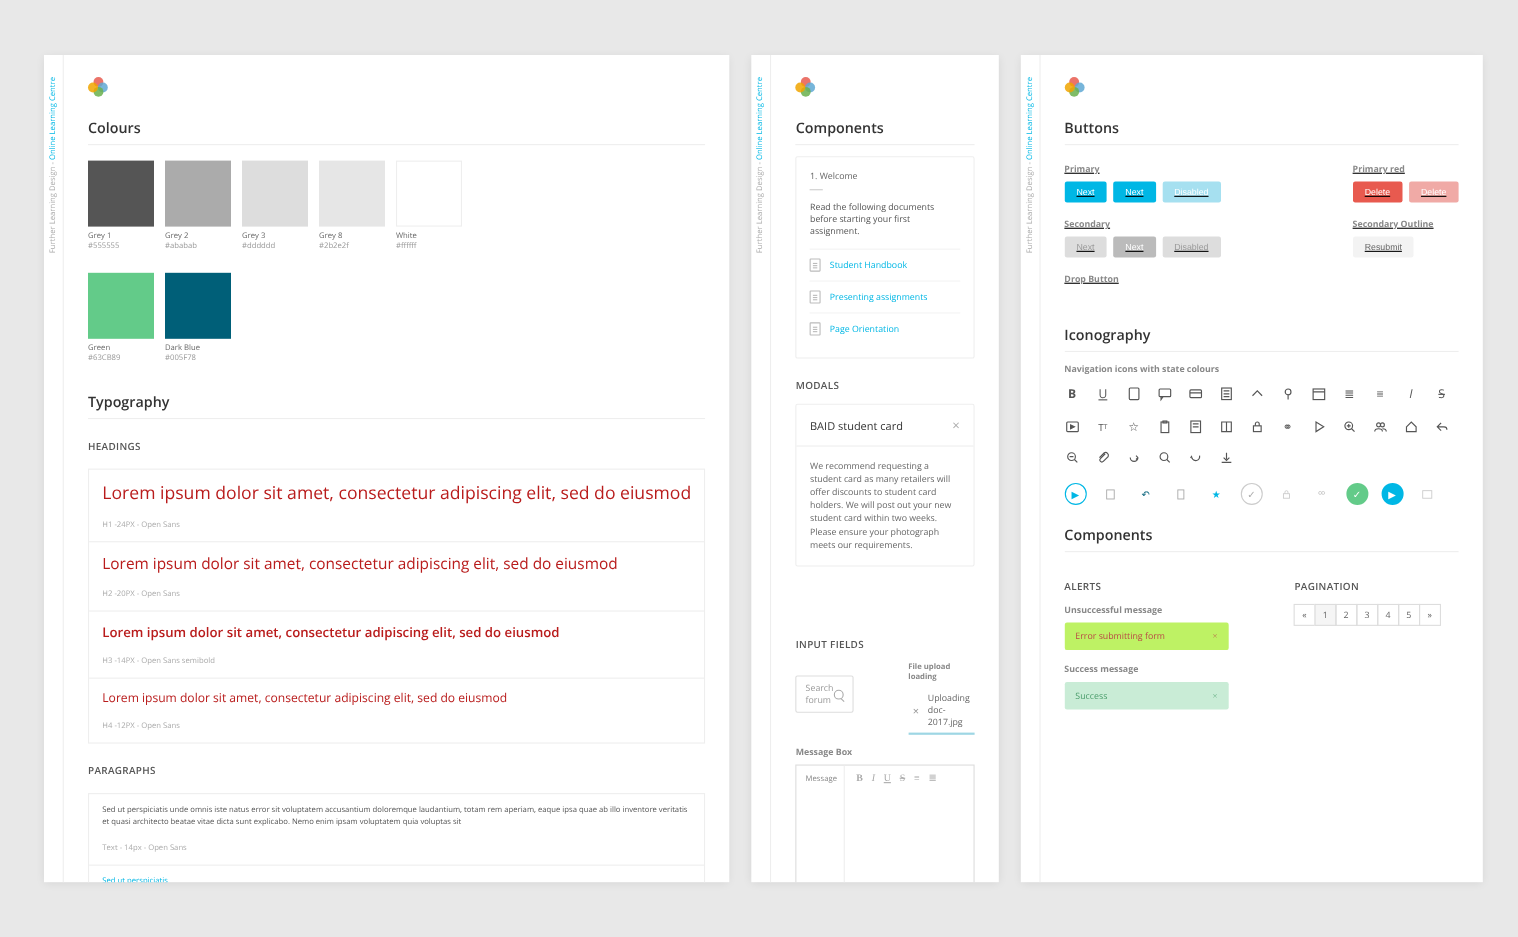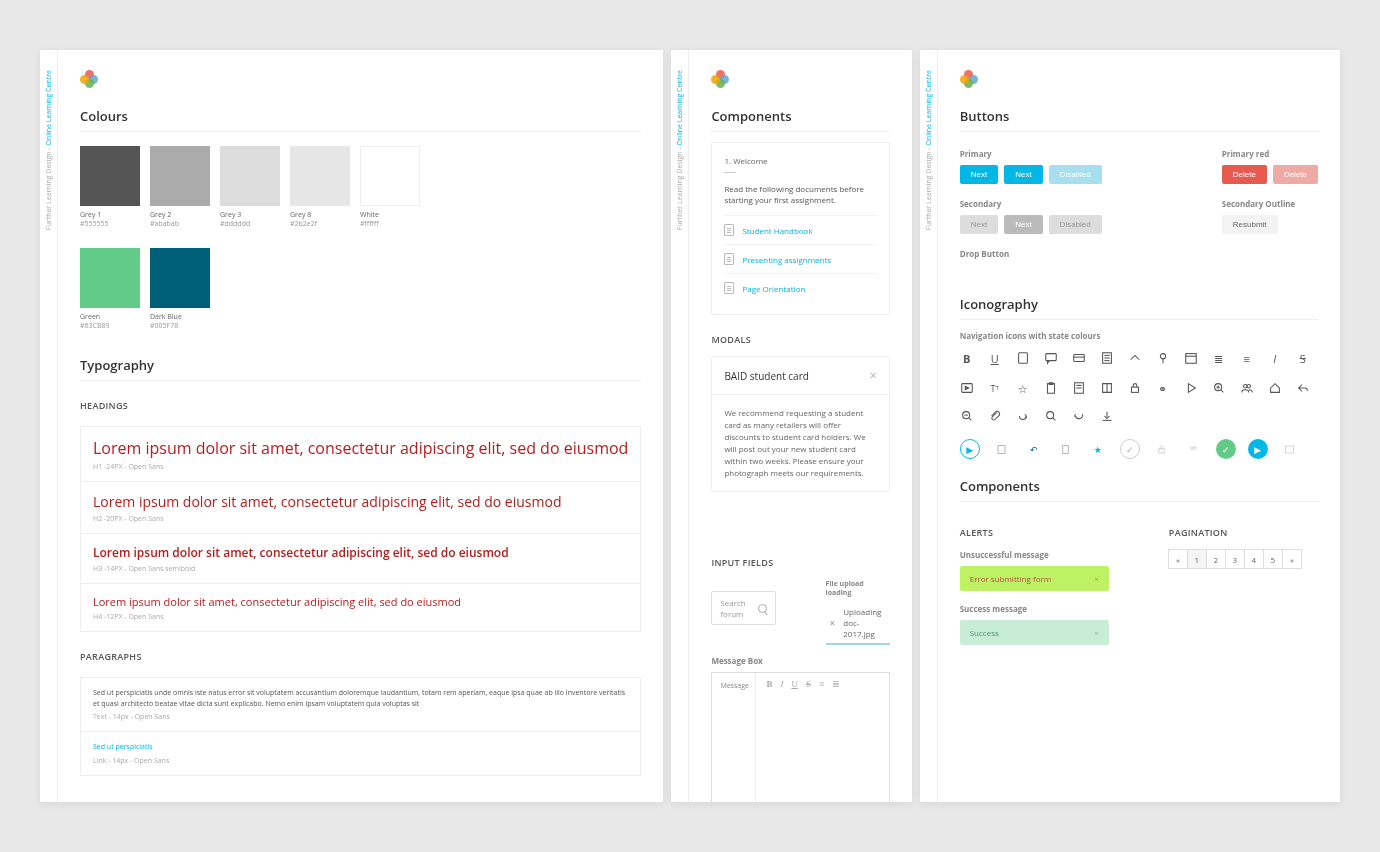--- a/index.html
+++ b/index.html
@@ -1,17 +1,17 @@
 <!DOCTYPE html>
 <html><head>
 <meta charset="utf-8">
 <style>
 * { box-sizing: border-box; margin: 0; padding: 0; }
 body { font-family: 'Open Sans', -apple-system, sans-serif; background: #e8e8e8; width: 1380px; height: 852px; overflow: hidden; }
-.canvas { display: flex; gap: 8px; padding: 50px 40px; height: 100%; }
+.canvas { display: flex; gap: 20px; padding: 50px 40px; height: 100%; }
 .panel-wrap { display: flex; flex: 1; background: #fff; box-shadow: 0 2px 8px rgba(0,0,0,0.08); }
 .sidebar { width: 18px; display: flex; flex-direction: column; align-items: center; padding-top: 20px; border-right: 1px solid #eee; }
 .sidebar-text { writing-mode: vertical-rl; transform: rotate(180deg); font-size: 7px; color: #aaa; white-space: nowrap; }
 .sidebar-text .brand { color: #00b7e5; }
 .panel { flex: 1; padding: 20px 22px; overflow: hidden; }
 .logo { width: 18px; height: 18px; display: inline-block; position: relative; margin-bottom: 14px; }
 .logo-petal { position: absolute; width: 9px; height: 9px; border-radius: 50%; opacity: 0.85; }
 .lp1 { background: #e85a4f; top: 0; left: 4.5px; }
 .lp2 { background: #5fa8d3; top: 4.5px; left: 9px; }
 .lp3 { background: #6ab04c; top: 9px; left: 4.5px; }
@@ -26,21 +26,21 @@
 .swatch-name { font-size: 7px; color: #666; margin-top: 4px; }
 .swatch-hex { font-size: 7px; color: #999; }
 .typo-block { border: 1px solid #eee; margin-top: 14px; }
 .typo-item { padding: 10px 12px; border-bottom: 1px solid #eee; }
 .typo-item:last-child { border-bottom: none; }
 .typo-text { font-size: 12px; color: #b91c1c; white-space: nowrap; overflow: hidden; }
 .typo-text.h1 { font-size: 16px; font-weight: 400; }
 .typo-text.h2 { font-size: 14px; font-weight: 400; }
 .typo-text.h3 { font-size: 12px; font-weight: 600; }
 .typo-text.h4 { font-size: 11px; font-weight: 400; }
-.typo-meta { font-size: 7px; color: #aaa; margin-top: 3px; }
+.typo-meta { font-size: 7px; color: #aaa; margin-top: 14px; }
 .para { font-size: 7px; color: #555; line-height: 1.5; }
 .para a { color: #00b7e5; text-decoration: none; }
 .doc-card { border: 1px solid #eee; border-radius: 2px; padding: 12px; margin-top: 10px; }
 .doc-step { font-size: 8px; color: #666; margin-bottom: 6px; }
 .doc-line { width: 12px; height: 1px; background: #ccc; margin-bottom: 10px; }
 .doc-intro { font-size: 8px; color: #555; margin-bottom: 10px; }
 .doc-link { display: flex; align-items: center; gap: 8px; font-size: 8px; color: #00b7e5; padding: 8px 0; border-top: 1px solid #f3f3f3; }
 .doc-icon { width: 10px; height: 12px; border: 1px solid #bbb; border-radius: 1px; position: relative; }
 .doc-icon::after { content: ''; position: absolute; top: 3px; left: 2px; right: 2px; height: 1px; background: #bbb; box-shadow: 0 2px 0 #bbb, 0 4px 0 #bbb; }
 .modal { border: 1px solid #eee; border-radius: 2px; margin-top: 10px; }
@@ -54,21 +54,21 @@
 .search-box span:first-child { flex: 1; }
 .search-ico { width: 9px; height: 9px; border: 1px solid #aaa; border-radius: 50%; position: relative; }
 .search-ico::after { content: ''; position: absolute; width: 4px; height: 1px; background: #aaa; bottom: -2px; right: -2px; transform: rotate(45deg); }
 .upload-box { display: flex; align-items: center; gap: 8px; border-bottom: 2px solid #9ed6e4; padding: 5px 4px 4px; font-size: 8px; color: #666; }
 .upload-x { color: #999; font-size: 10px; }
 .msg-box { display: flex; border: 1px solid #ddd; margin-top: 6px; height: 144px; }
 .msg-label { width: 44px; padding: 8px; font-size: 7px; color: #888; border-right: 1px solid #eee;}
 .msg-toolbar { flex: 1; padding: 6px 10px; display: flex; gap: 8px; font-size: 9px; color: #aaa; }
 .msg-toolbar span { font-family: serif; }
 .btn-row { display: flex; gap: 6px; margin: 6px 0 14px; }
-.btn-grid { display: flex; gap: 120px; }
+.btn-grid { display: flex; gap: 120px; text-decoration: underline; }
 .btn-col { flex: 0 0 auto; }
 .btn { font-size: 8px; padding: 5px 11px; border-radius: 2px; border: none; color: #fff; cursor: pointer; }
 .btn-primary { background: #00b7e5; }
 .btn-primary.light { background: #a6e0f0; }
 .btn-red { background: #e85a4f; }
 .btn-red.light { background: #f0aaa6; }
 .btn-grey { background: #ddd; color: #999; }
 .btn-grey.mid { background: #bbb; color: #fff; }
 .btn-outline { background: #f3f3f3; color: #666; }
 .icon-grid { display: flex; flex-wrap: wrap; gap: 14px; margin: 10px 0 16px; }

